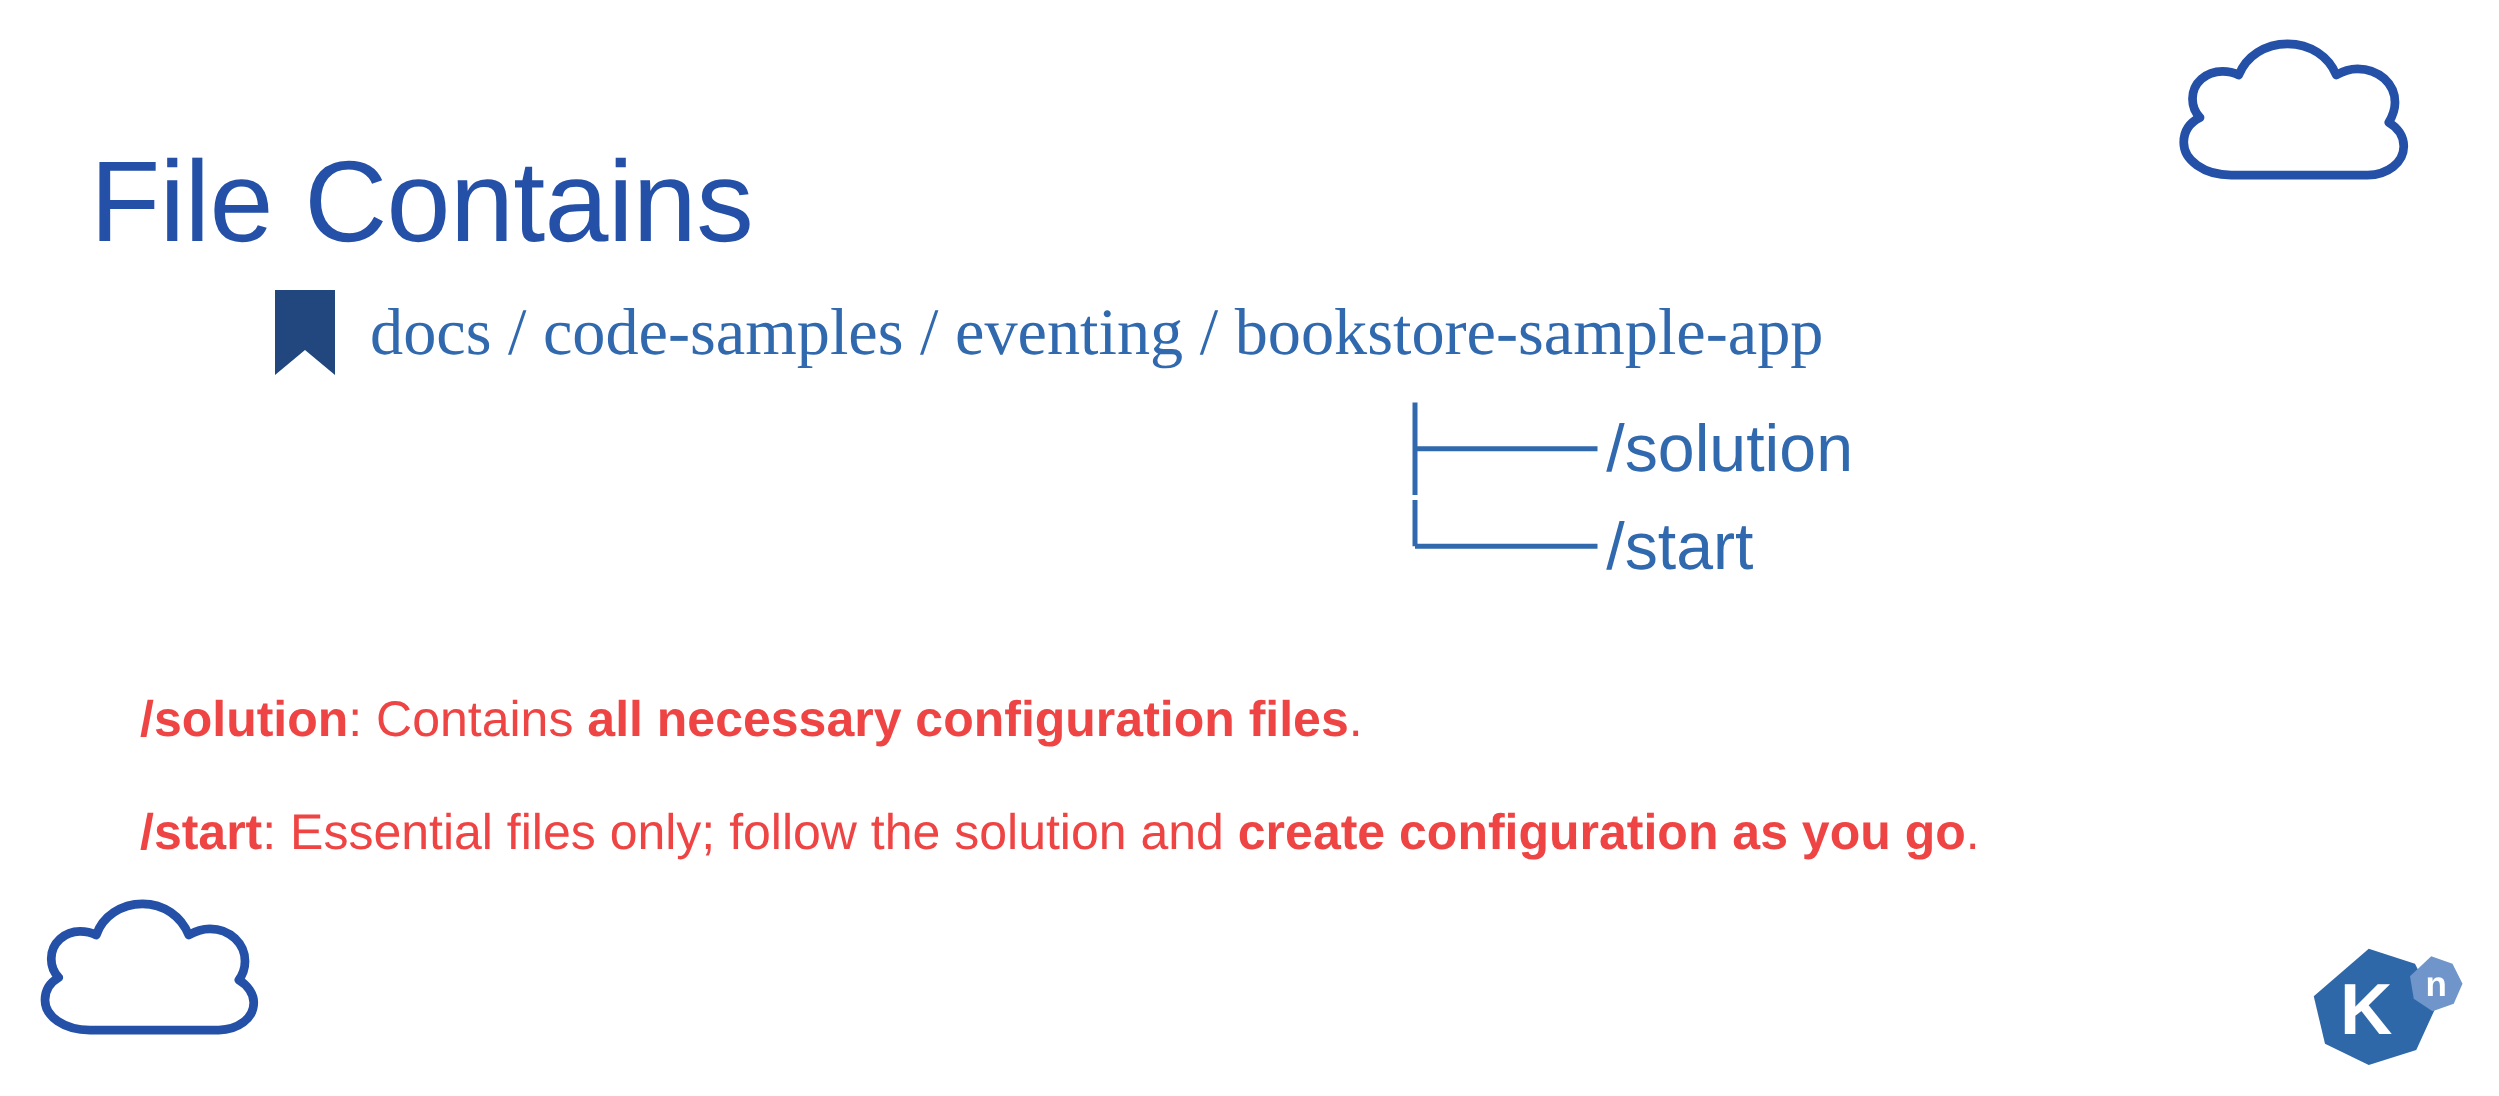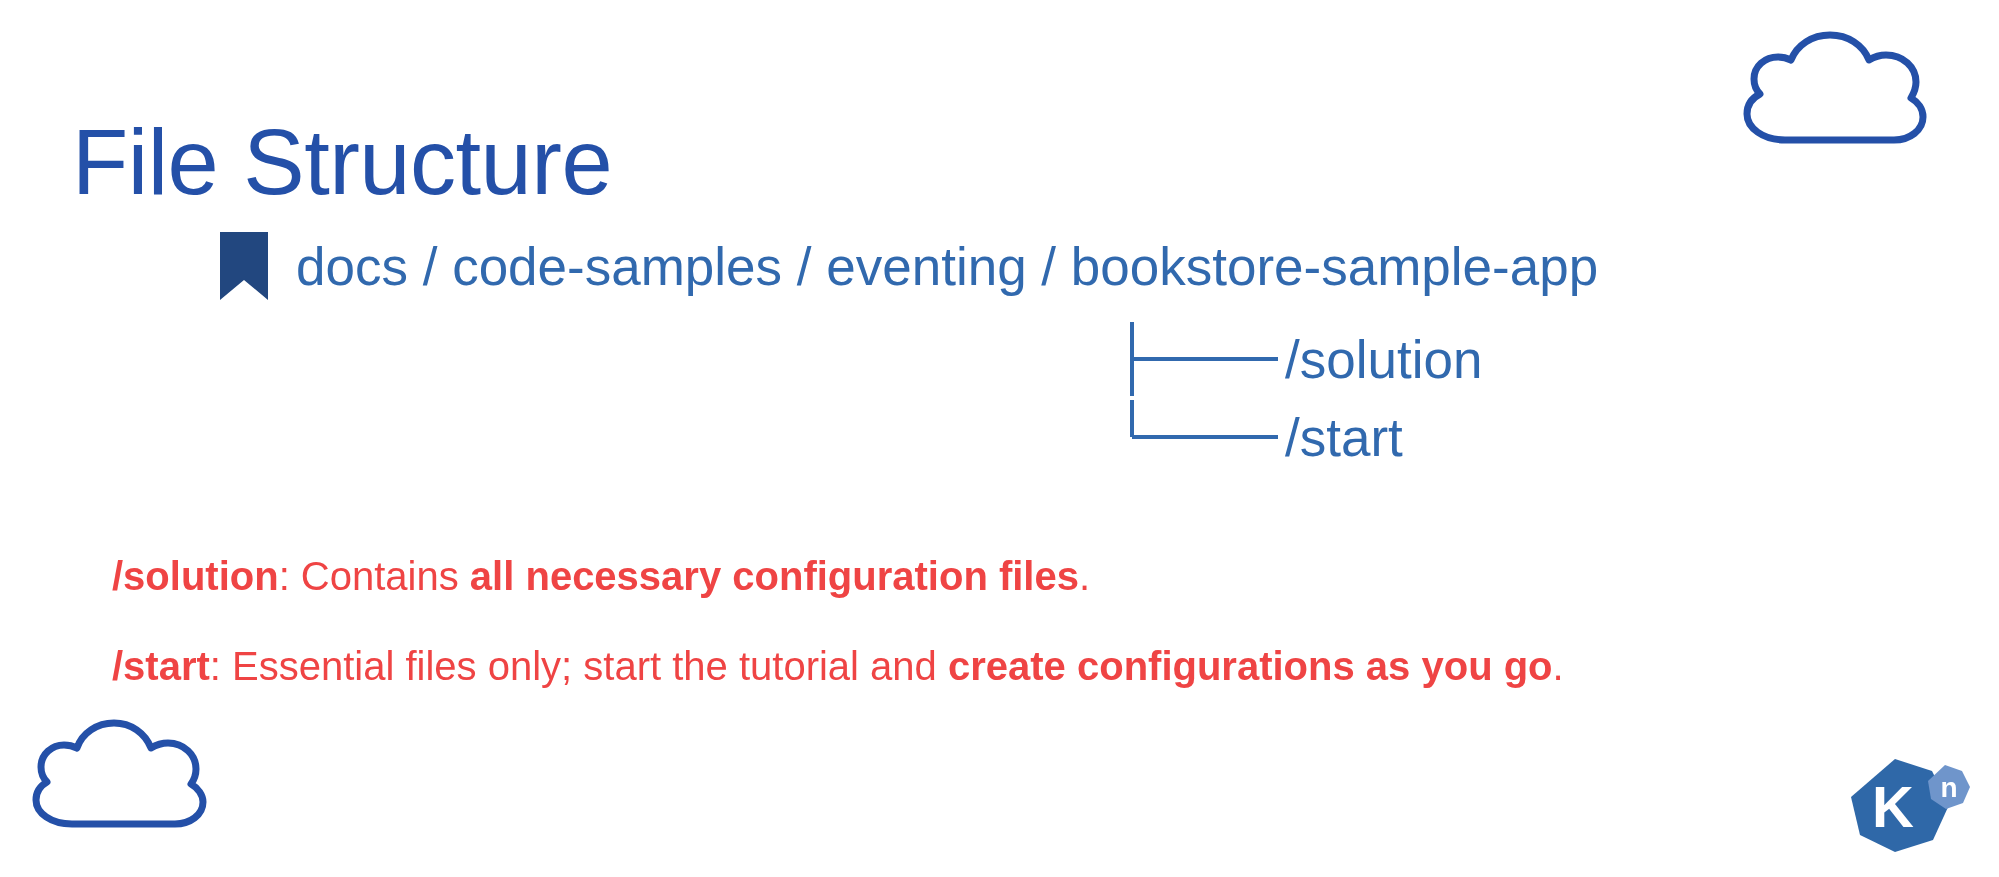--- a/index.html
+++ b/index.html
@@ -45,20 +45,21 @@
     width: 52px;
     height: 72px;
     flex: none;
   }
   .path-text {
     font-size: 53px;
     font-weight: 400;
     color: #3169AE;
     letter-spacing: 0px;
     line-height: 1;
+    font-family: Liberation Serif, serif;
   }
 
   
   .tree {
     position: absolute;
     left: 1128px;
     top: 320px;
     color: #3169AE;
   }
   .tree-row {
@@ -112,21 +113,21 @@
     position: absolute;
     right: 22px;
     bottom: 16px;
     width: 140px;
     height: 110px;
   }
 </style>
 </head>
 <body>
 
-<h1 class="slide-title">File Structure</h1>
+<h1 class="slide-title">File Contains</h1>
 
 <div class="path-row">
   <span>
     <svg class="bookmark-icon" viewBox="0 0 52 72" xmlns="http://www.w3.org/2000/svg" aria-hidden="true">
       <path d="M2 2 H50 V70 L26 50 L2 70 Z" fill="#22477F"></path>
     </svg>
   </span>
   <span class="path-text">docs / code-samples / eventing / bookstore-sample-app</span>
 </div>
 
@@ -154,21 +155,21 @@
 
 </div>
 
 <div class="body-block">
 
   <p class="body-line">
     <b>/solution</b><span>: Contains </span><b>all necessary configuration files</b><span>.</span>
   </p>
 
   <p class="body-line">
-    <b>/start</b><span>: Essential files only; start the tutorial and </span><b>create configurations as you go</b><span>.</span>
+    <b>/start</b><span>: Essential files only; follow the solution and </span><b>create configuration as you go</b><span>.</span>
   </p>
 
 </div>
 
 <div class="cloud cloud-top-right">
   <svg viewBox="0 0 218 122" width="218" height="122" xmlns="http://www.w3.org/2000/svg" aria-hidden="true">
     <path d="M62 112
              C40 112 24 100 24 86
              C24 77 29 70 37 66
              C33 62 31 57 31 51

